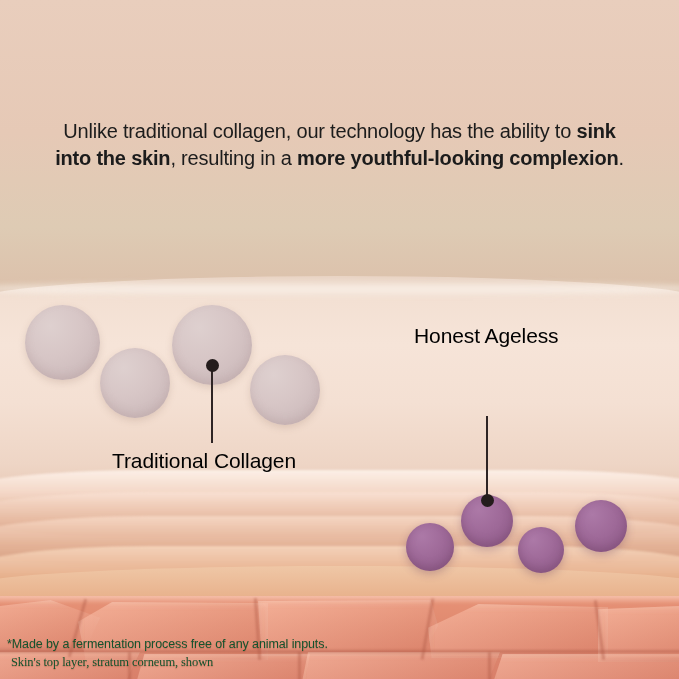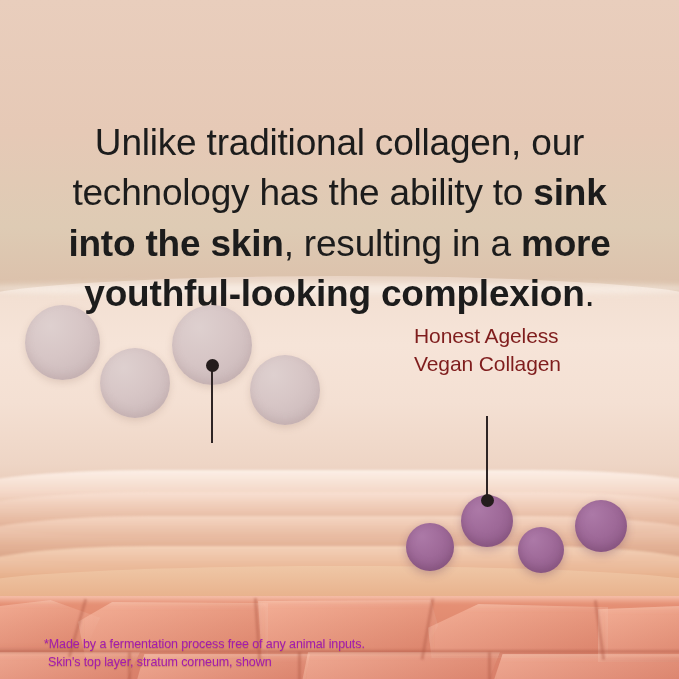--- a/index.html
+++ b/index.html
@@ -131,21 +131,21 @@
     letter-spacing: -0.6px;
     color: #1c1c1c;
     line-height: 1.12;
   }
 
   .subhead {
     position: absolute;
     left: 50px; top: 118px;
     width: 579px;
     text-align: center;
-    font-size: 37px;
+    font-size: 20px;
     font-weight: 400;
     color: #1c1c1c;
     line-height: 1.36;
     letter-spacing: -0.2px;
   }
   .subhead b { font-weight: 700; }
 
   
   .particle {
     position: absolute;
@@ -168,41 +168,40 @@
   }
   .leader-dot {
     position: absolute;
     width: 13px; height: 13px;
     border-radius: 50%;
     background: #241c1c;
   }
 
   .callout-text {
     position: absolute;
-    color: #7f1d1d;
+    color: #000000;
     font-size: 21px;
     line-height: 1.33;
     letter-spacing: -0.1px;
   }
   .callout-left  { left: 112px; top: 447px; text-align: left; width: 260px; }
   .callout-right { left: 414px; top: 322px; text-align: left; width: 230px; }
   .callout-right .indent { padding-left: 18px; display: block; }
 
   
   .footnote {
     position: absolute;
     left: 7px; top: 636px;
-    color: #a21caf;
+    color: #14532d;
     font-size: 12.5px;
     line-height: 1.42;
     letter-spacing: -0.1px;
     text-shadow: 0 1px 1px rgba(150,70,50,.35);
-    margin-left: 37px;
-  }
-  .footnote div:nth-child(2) { padding-left: 4px; }
+  }
+  .footnote div:nth-child(2) { padding-left: 4px; font-family: Liberation Serif, serif; }
 </style>
 </head>
 <body>
 
 <div id="infographic">
 
   <div class="skin-stage">
     <div class="layer-upper"></div>
     <div class="layer-surface"></div>
     <div class="surface-sheen"></div>
@@ -253,28 +252,28 @@
 
   <div class="particle particle-purple" style="left:406px; top:523px; width:48px; height:48px;"></div>
   <div class="particle particle-purple" style="left:461px; top:495px; width:52px; height:52px;"></div>
   <div class="particle particle-purple" style="left:518px; top:527px; width:46px; height:46px;"></div>
   <div class="particle particle-purple" style="left:575px; top:500px; width:52px; height:52px;"></div>
 
   <div class="leader-line" style="left:211px; top:371px; height:72px;"></div>
   <div class="leader-dot" style="left:206px; top:359px;"></div>
 
   <div class="callout-text callout-left">
+    <div>Traditional Collagen</div>
   </div>
 
   <div class="leader-line" style="left:486px; top:416px; height:84px;"></div>
   <div class="leader-dot" style="left:481px; top:494px;"></div>
 
   <div class="callout-text callout-right">
     <div>Honest Ageless</div>
-    <div>Vegan Collagen</div>
   </div>
 
   <div class="footnote">
     <div>*Made by a fermentation process free of any animal inputs.</div>
     <div>Skin's top layer, stratum corneum, shown</div>
   </div>
 
 </div>
 
 </body></html>

